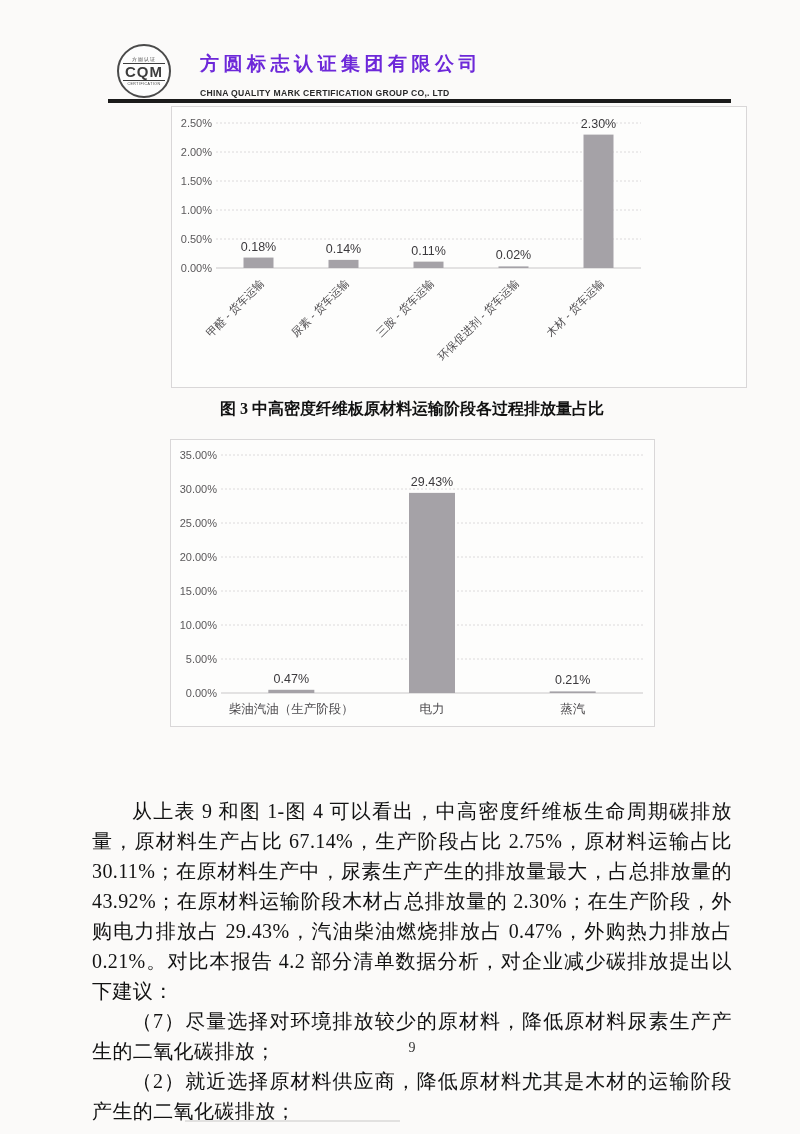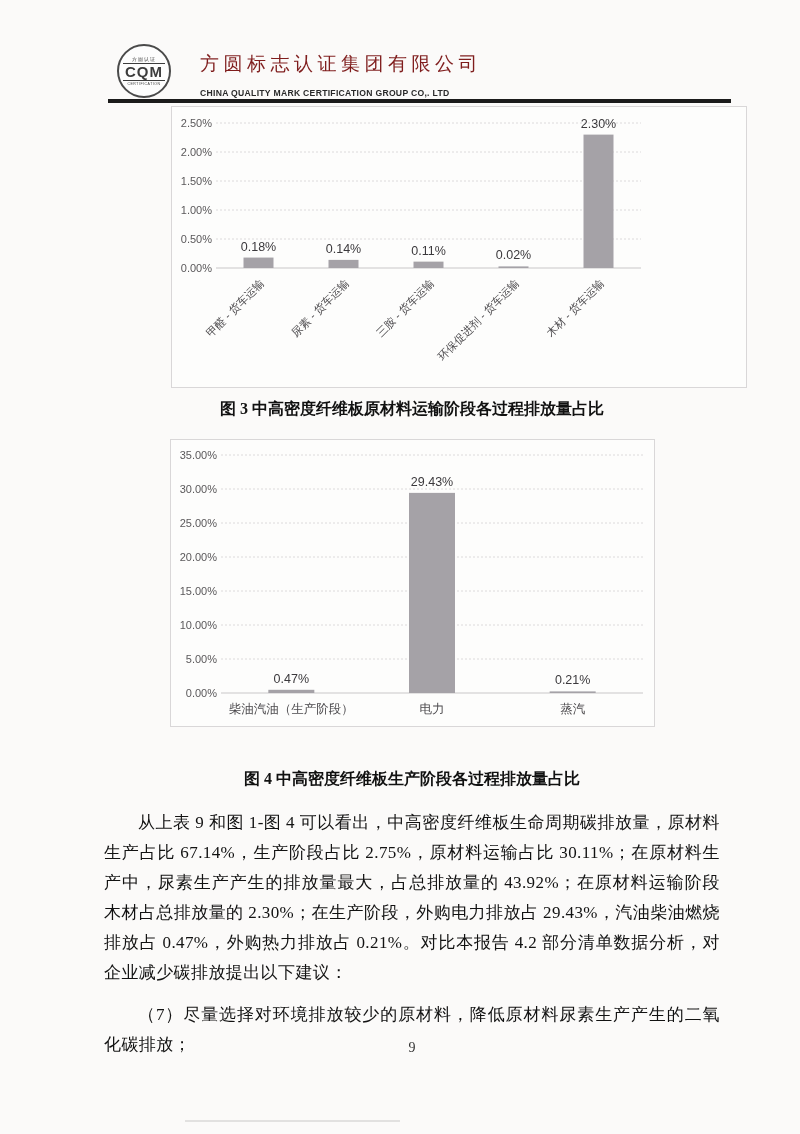--- a/index.html
+++ b/index.html
@@ -10,22 +10,22 @@
   .hdr{position:absolute;left:108px;top:42px;width:624px;height:58px;}
   .logo{position:absolute;left:9px;top:2px;width:54px;height:54px;border-radius:50%;
         border:2px solid #4a4a4a;box-sizing:border-box;background:#fdfdfd;
         display:flex;flex-direction:column;align-items:center;justify-content:center;
         font-family:"Liberation Sans",sans-serif;color:#3c3c3c;}
   .logo-top{font-size:5px;letter-spacing:1px;line-height:6px;transform:translateY(-1px);}
   .logo-cqm{font-size:15px;font-weight:bold;letter-spacing:1px;line-height:16px;
             border-top:1.5px solid #3c3c3c;border-bottom:1.5px solid #3c3c3c;padding:0 2px;}
   .logo-bot{font-size:3.5px;letter-spacing:.5px;line-height:5px;transform:translateY(1px);}
   .co{position:absolute;left:92px;top:9px;}
-  .co-cn{font-family:"DejaVu Sans","Liberation Sans",sans-serif;font-weight:normal;
-         font-size:19px;letter-spacing:4.5px;color:#7f1d1d;line-height:24px;}
+  .co-cn{font-family:"DejaVu Sans","Liberation Sans",sans-serif;font-weight:bold;
+         font-size:19px;letter-spacing:4.5px;color:#6d28d9;line-height:24px;}
   .co-en{font-family:"Liberation Sans",sans-serif;font-weight:bold;font-size:8.6px;
          letter-spacing:.3px;color:#2a2a2a;margin-top:13px;}
   .hdr-rule{position:absolute;left:108px;top:99px;width:623px;height:4px;background:#1b1b1b;}
 
   
   .chartbox{position:absolute;background:#fdfdfc;border:1px solid #d9d7d8;box-sizing:border-box;}
   #fig3-box{left:171px;top:106px;width:576px;height:282px;}
   #fig4-box{left:170px;top:439px;width:485px;height:288px;}
   svg{display:block;}
   svg text{font-family:"Liberation Sans","DejaVu Sans",sans-serif;}
@@ -35,21 +35,21 @@
   .vlabel{font-size:12.5px;fill:#3b393c;text-anchor:middle;}
   .cat{font-size:11px;fill:#4c4a4d;}
   .cat.big{font-size:12.5px;}
 
   
   .caption{position:absolute;left:92px;width:640px;text-align:center;font-weight:bold;
            font-size:16px;color:#111;}
   #cap3{top:399px;}
   #cap4{top:769px;}
   .bodytext{position:absolute;left:92px;top:796px;width:640px;color:#121212;}
-  .bodytext p{margin:12px;text-indent:2em;text-align:justify;font-size:17px;line-height:30px;
+  .bodytext p{margin:0;text-indent:2em;text-align:justify;font-size:20px;line-height:30px;
               letter-spacing:.4px;}
   .pageno{position:absolute;left:92px;top:1040px;width:640px;text-align:center;
           font-size:14px;color:#333;}
   .bottom-smudge{position:absolute;left:185px;top:1120px;width:215px;height:2px;
                  background:#e2e1e0;}
 </style>
 </head>
 <body>
 
 <div class="page">
@@ -122,22 +122,22 @@
         <text x="120.33333333333333" y="242.804" class="vlabel">0.47%</text>
         <text x="120.33333333333333" y="273" class="cat big" text-anchor="middle">柴油汽油（生产阶段）</text>
         <rect x="238" y="52.876000000000005" width="46" height="200.124" fill="#a5a2a7"></rect>
         <text x="261" y="45.876000000000005" class="vlabel">29.43%</text>
         <text x="261" y="273" class="cat big" text-anchor="middle">电力</text>
         <rect x="378.66666666666663" y="251.4" width="46" height="1.6" fill="#a5a2a7"></rect>
         <text x="401.66666666666663" y="244.4" class="vlabel">0.21%</text>
         <text x="401.66666666666663" y="273" class="cat big" text-anchor="middle">蒸汽</text>
       </svg>
   </div>
-  <div class="caption" id="cap4">图 4  中高密度纤维板生产阶段各过程排放量占比</div>
 
   <div class="bodytext">
     <p>从上表 9 和图 1-图 4 可以看出，中高密度纤维板生命周期碳排放量，原材料生产占比 67.14%，生产阶段占比 2.75%，原材料运输占比 30.11%；在原材料生产中，尿素生产产生的排放量最大，占总排放量的 43.92%；在原材料运输阶段木材占总排放量的 2.30%；在生产阶段，外购电力排放占 29.43%，汽油柴油燃烧排放占 0.47%，外购热力排放占 0.21%。对比本报告 4.2 部分清单数据分析，对企业减少碳排放提出以下建议：</p>
     <p>（7）尽量选择对环境排放较少的原材料，降低原材料尿素生产产生的二氧化碳排放；</p>
+    <p>（2）就近选择原材料供应商，降低原材料尤其是木材的运输阶段产生的二氧化碳排放；</p>
   </div>
 
   <div class="pageno">9</div>
   <div class="bottom-smudge"></div>
 </div>
 
 </body></html>

